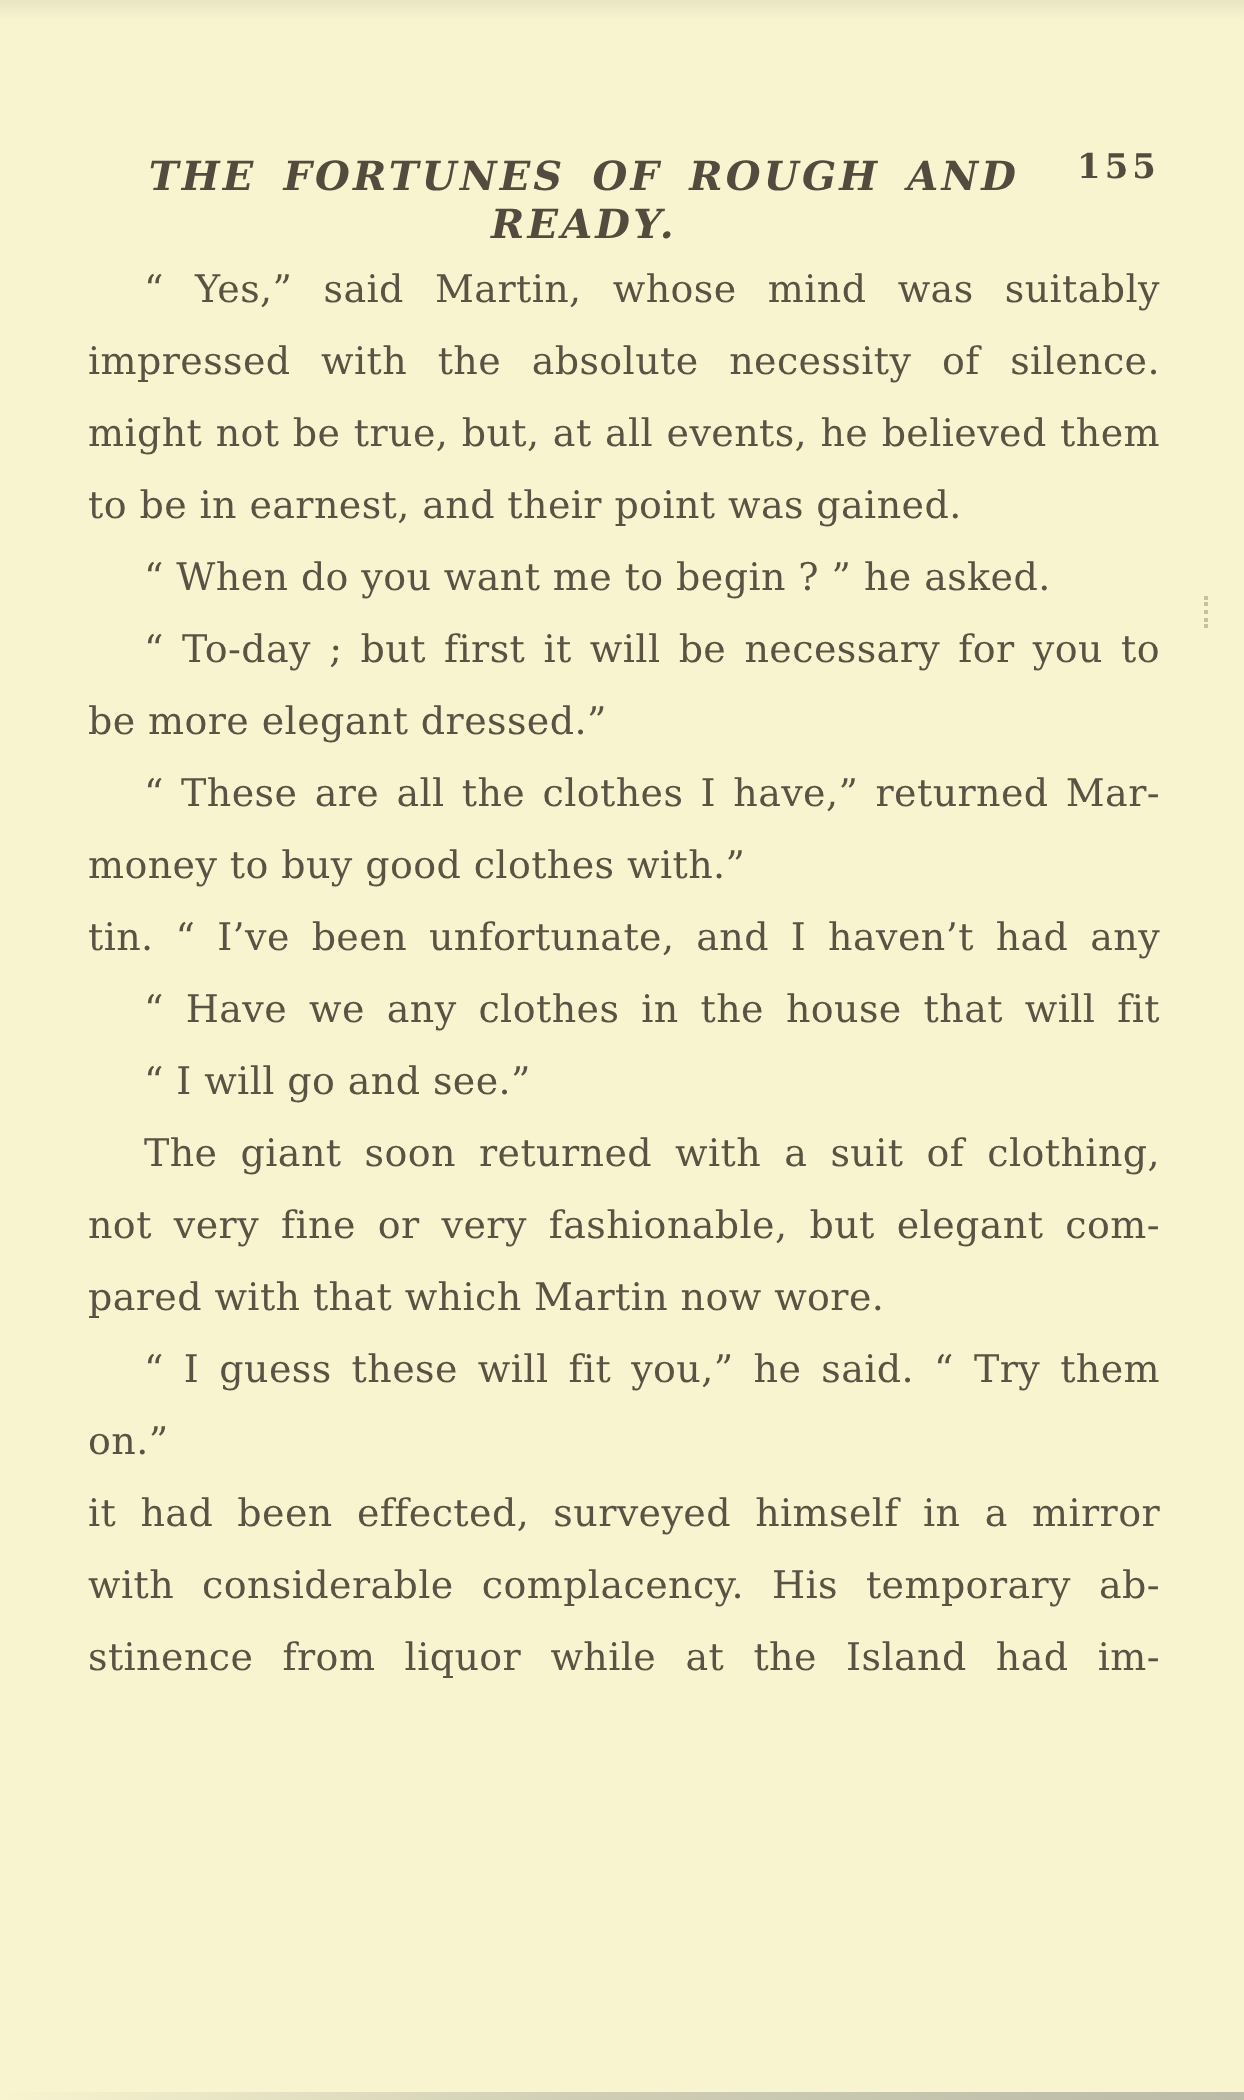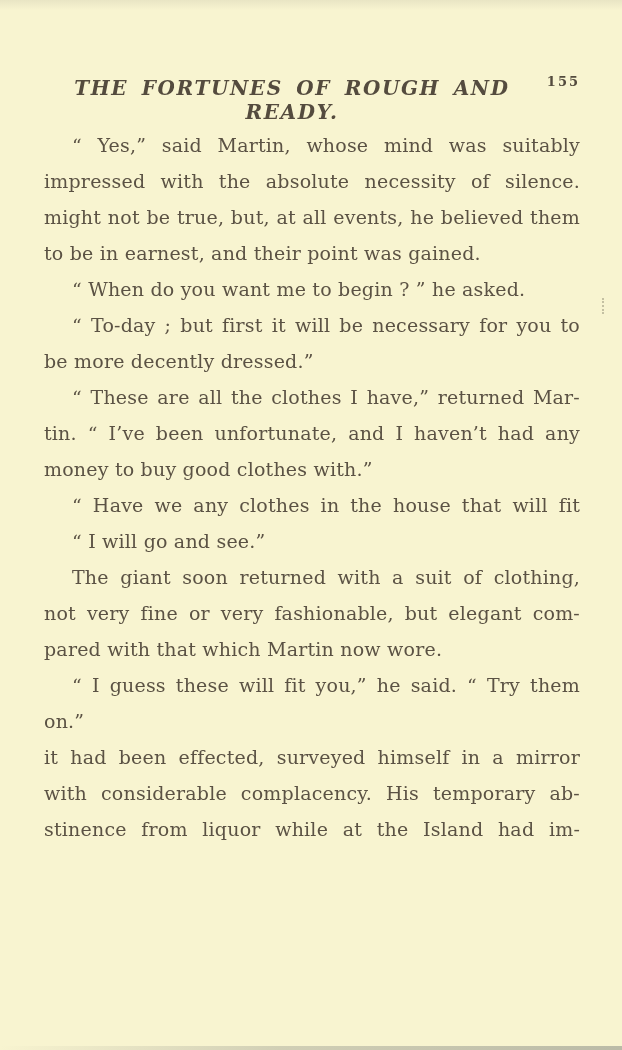--- a/index.html
+++ b/index.html
@@ -52,21 +52,21 @@
     font-size: 20px;
     letter-spacing: 1.6px;
     word-spacing: 5px;
     color: #544b3e;
     padding-right: 40px; 
   }
   .folio {
     position: absolute;
     right: 0;
     top: -2px;
-    font-size: 13px;
+    font-size: 17px;
     font-weight: bold;
     letter-spacing: 2px;
     color: #544b3e;
   }
 
   .body-text {
     margin-top: 29px;
     font-size: 19px;
     line-height: 36px;
     letter-spacing: 0.2px;
@@ -105,27 +105,27 @@
       <div class="line">might not be true, but, at all events, he believed them</div>
       <div class="line lastline">to be in earnest, and their point was gained.</div>
     </div>
 
     <div class="paragraph">
       <div class="line indent lastline">“ When do you want me to begin ? ” he asked.</div>
     </div>
 
     <div class="paragraph">
       <div class="line indent">“ To-day ; but first it will be necessary for you to</div>
-      <div class="line lastline">be more decently dressed.”</div>
+      <div class="line lastline">be more elegant dressed.”</div>
     </div>
 
     <div class="paragraph">
       <div class="line indent">“ These are all the clothes I have,” returned Mar-</div>
+      <div class="line lastline">money to buy good clothes with.”</div>
       <div class="line">tin. “ I’ve been unfortunate, and I haven’t had any</div>
-      <div class="line lastline">money to buy good clothes with.”</div>
     </div>
 
     <div class="paragraph">
       <div class="line indent">“ Have we any clothes in the house that will fit</div>
     </div>
 
     <div class="paragraph">
       <div class="line indent lastline">“ I will go and see.”</div>
     </div>
 

